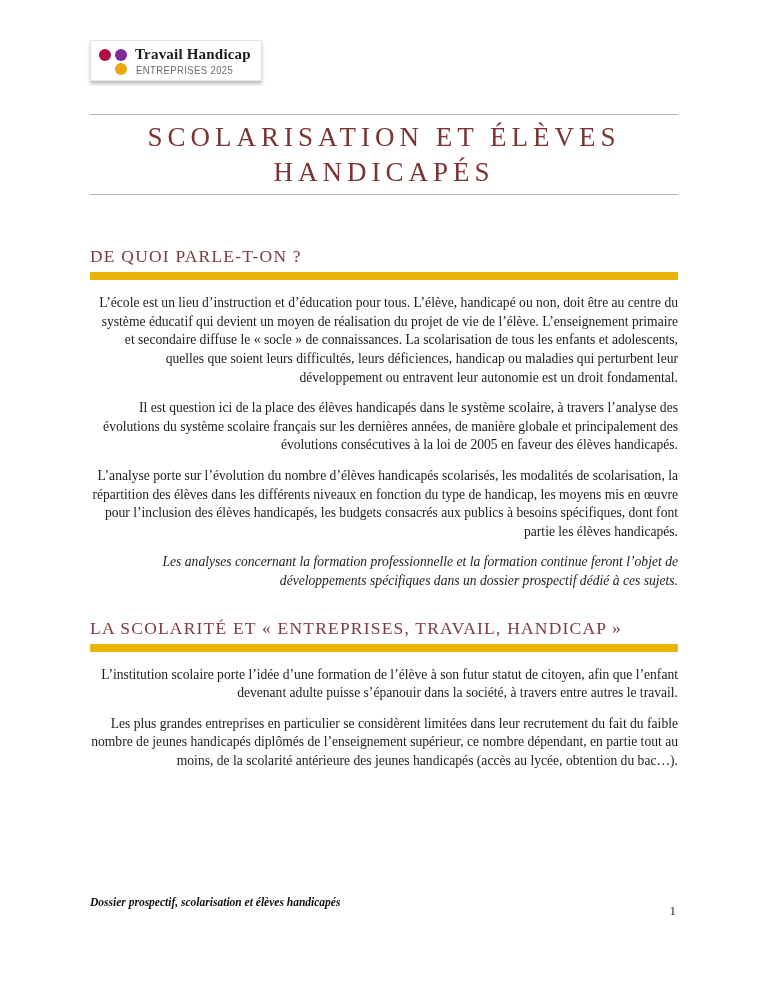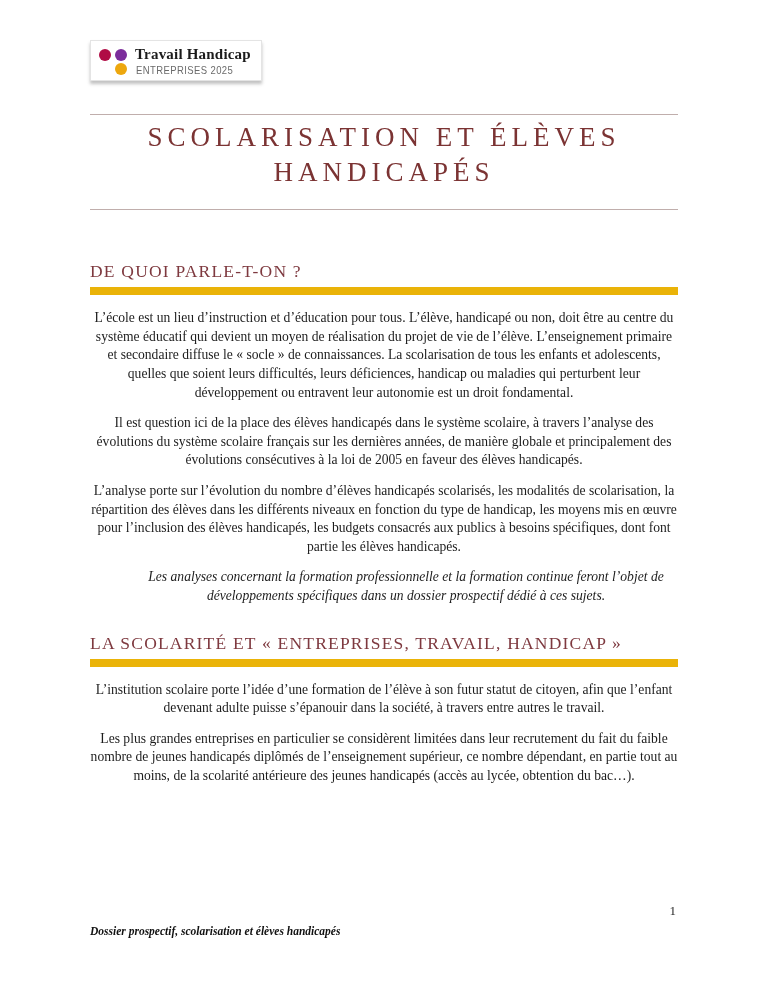--- a/index.html
+++ b/index.html
@@ -41,21 +41,21 @@
     font-size: 9.5px; color: #6b6b6b; letter-spacing: 0.4px;
     margin-left: 5px; transform: scaleY(1.15); transform-origin: left center;
     white-space: nowrap;
   }
 
   
   .doc-title {
     margin-top: 33px;
     border-top: 1px solid #c0aeac;
     border-bottom: 1px solid #c0aeac;
-    padding: 5px 10px 19px 10px;
+    padding: 5px 10px 4px 10px;
     text-align: center;
     font-size: 27px;
     letter-spacing: 5px;
     line-height: 1.3;
     color: #7b3333;
   }
 
   
   .section-heading {
     font-size: 17.5px;
@@ -67,36 +67,36 @@
     font-weight: normal;
   }
   .section-heading.first { margin-top: 51px; }
   .section-heading.second { margin-top: 27px; }
 
   
   p.body-par {
     font-size: 13.6px;
     line-height: 18.6px;
     margin: 0 0 12px 0;
-    text-align: center;
+    text-align: right;
   }
   p.body-par.italic { font-style: italic; margin-left: 44px; }
 
   
   .page-number {
     position: absolute;
     right: 92px;
     top: 903px;
     font-size: 13px;
     color: #2a2a2a;
   }
   .footer-text {
     position: absolute;
     left: 90px;
-    top: 925px;
+    top: 896px;
     font-size: 11.5px;
     font-weight: bold;
     font-style: italic;
     color: #111111;
   }
 </style>
 </head>
 <body>
 
 <div class="page">

